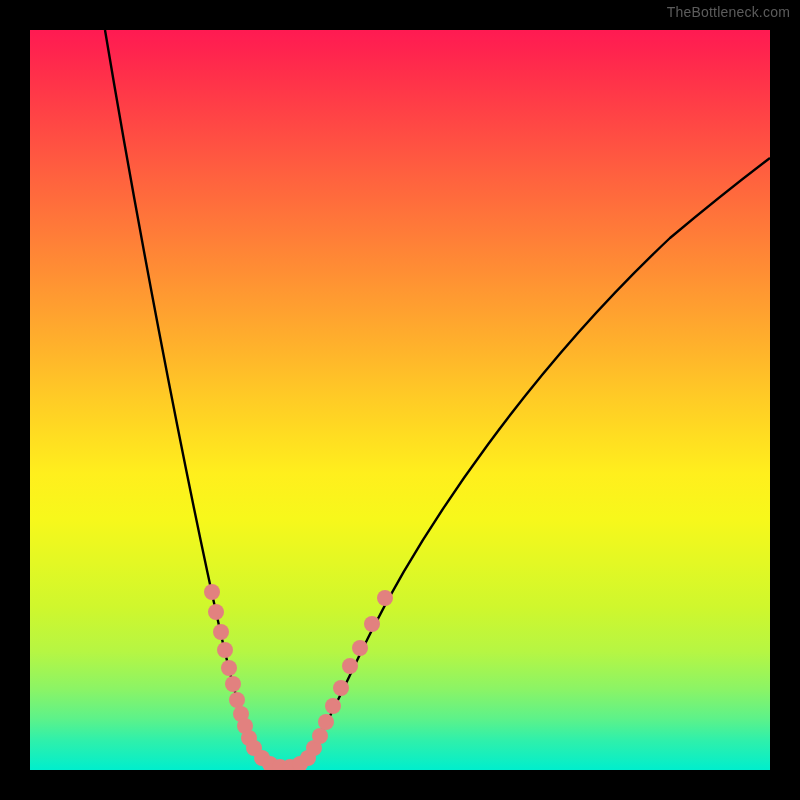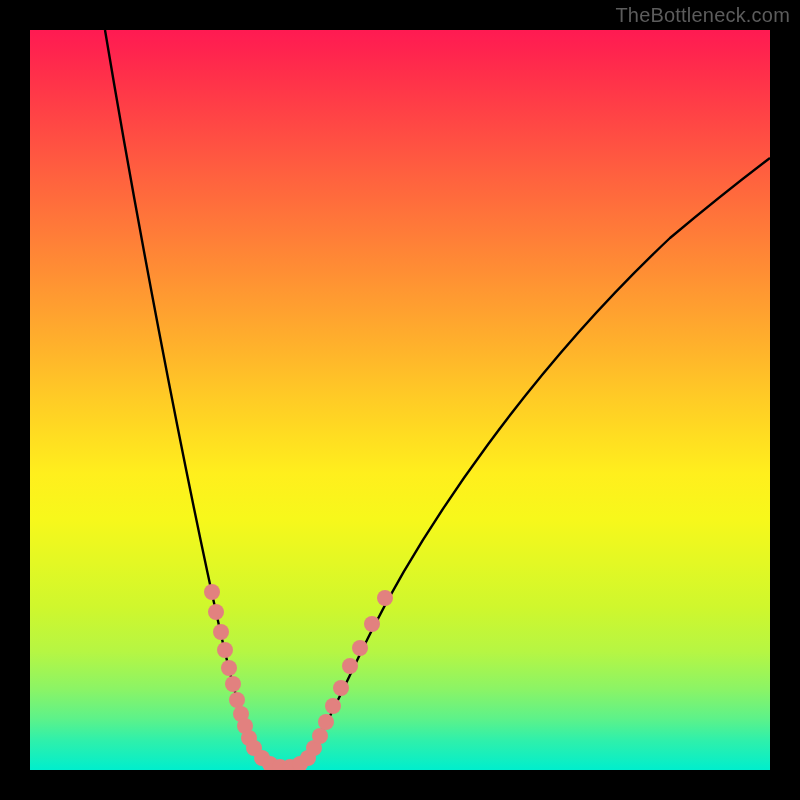--- a/index.html
+++ b/index.html
@@ -42,21 +42,21 @@
       #5ef289 93%,
       #2ff0ab 96%,
       #00eecd 100%
     );
   }
   .watermark {
     position: absolute;
     top: 4px;
     right: 10px;
     color: #5c5c5c;
-    font-size: 20px;
+    font-size: 14px;
     letter-spacing: 0.2px;
     font-weight: 400;
     user-select: none;
   }
   svg.overlay {
     position: absolute;
     left: 0;
     top: 0;
     width: 740px;
     height: 740px;

